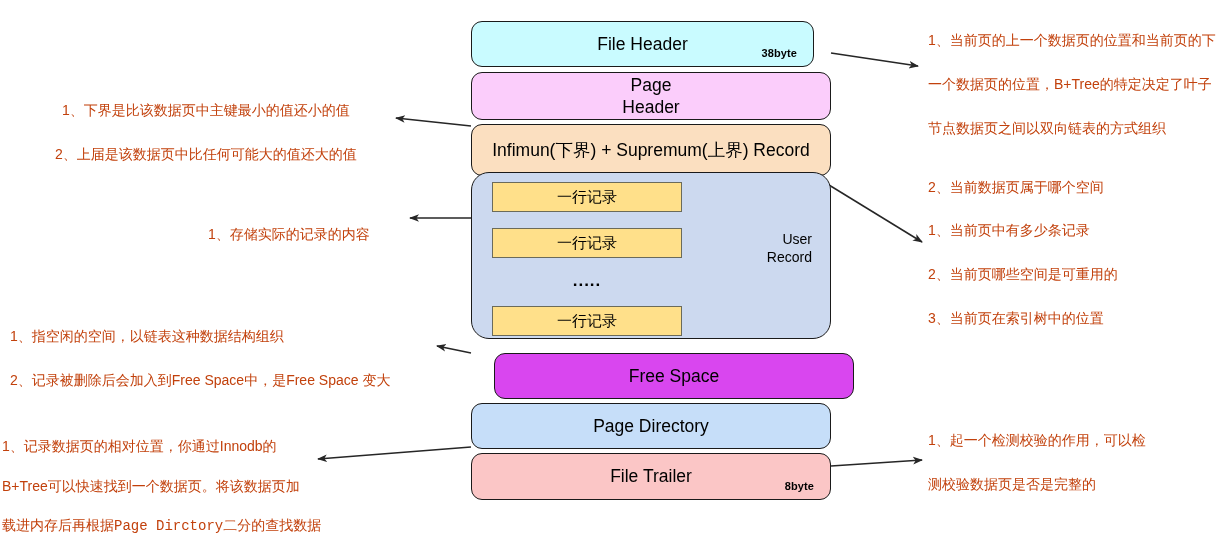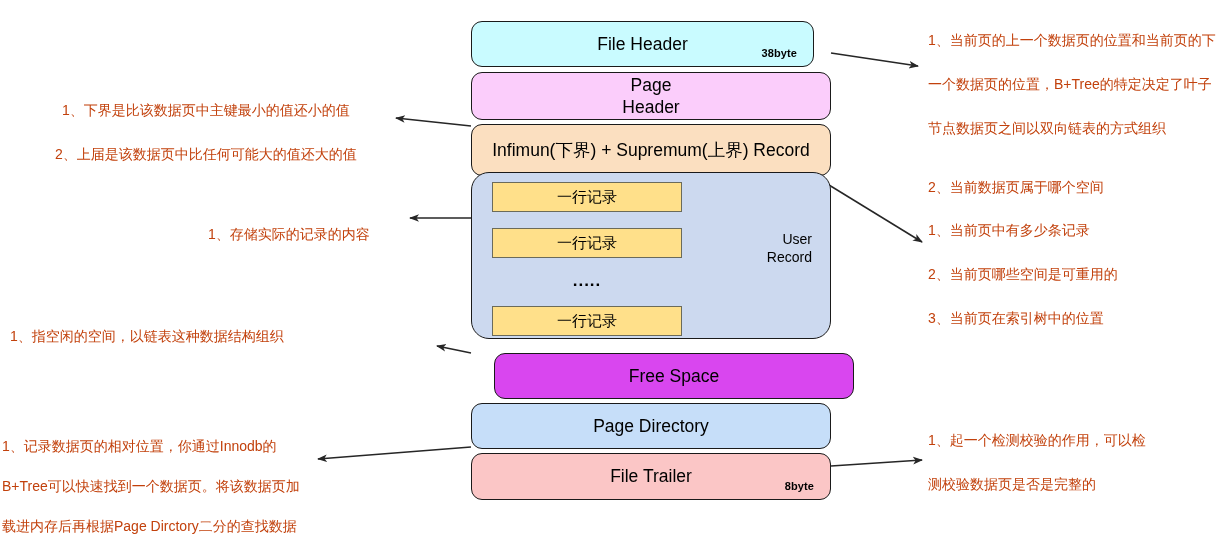--- a/index.html
+++ b/index.html
@@ -204,22 +204,23 @@
     <span class="note-line">1、下界是比该数据页中主键最小的值还小的值</span>
     <span class="note-line">2、上届是该数据页中比任何可能大的值还大的值</span>
   </div>
 
   <div class="note" style="left:208px; top:212px;">
     <span class="note-line">1、存储实际的记录的内容</span>
   </div>
 
   <div class="note" style="left:10px; top:314px;">
     <span class="note-line">1、指空闲的空间，以链表这种数据结构组织</span>
+    <span class="note-line">2、记录被删除后会加入到Free Space中，是Free Space 变大</span>
   </div>
 
   <div class="note" style="left:2px; top:424px;">
     <span class="note-line" style="margin-bottom:11px;">1、记录数据页的相对位置，你通过Innodb的</span>
     <span class="note-line" style="margin-bottom:11px;">B+Tree可以快速找到一个数据页。将该数据页加</span>
-    <span class="note-line" style="margin-bottom:11px;">载进内存后再根据Page Dirctory二分的查找数据</span>
+    <span class="note-line" style="margin-bottom:11px;font-family:Liberation Mono, monospace;">载进内存后再根据Page Dirctory二分的查找数据</span>
     
   </div>
 
 </div>
 
 </body></html>

